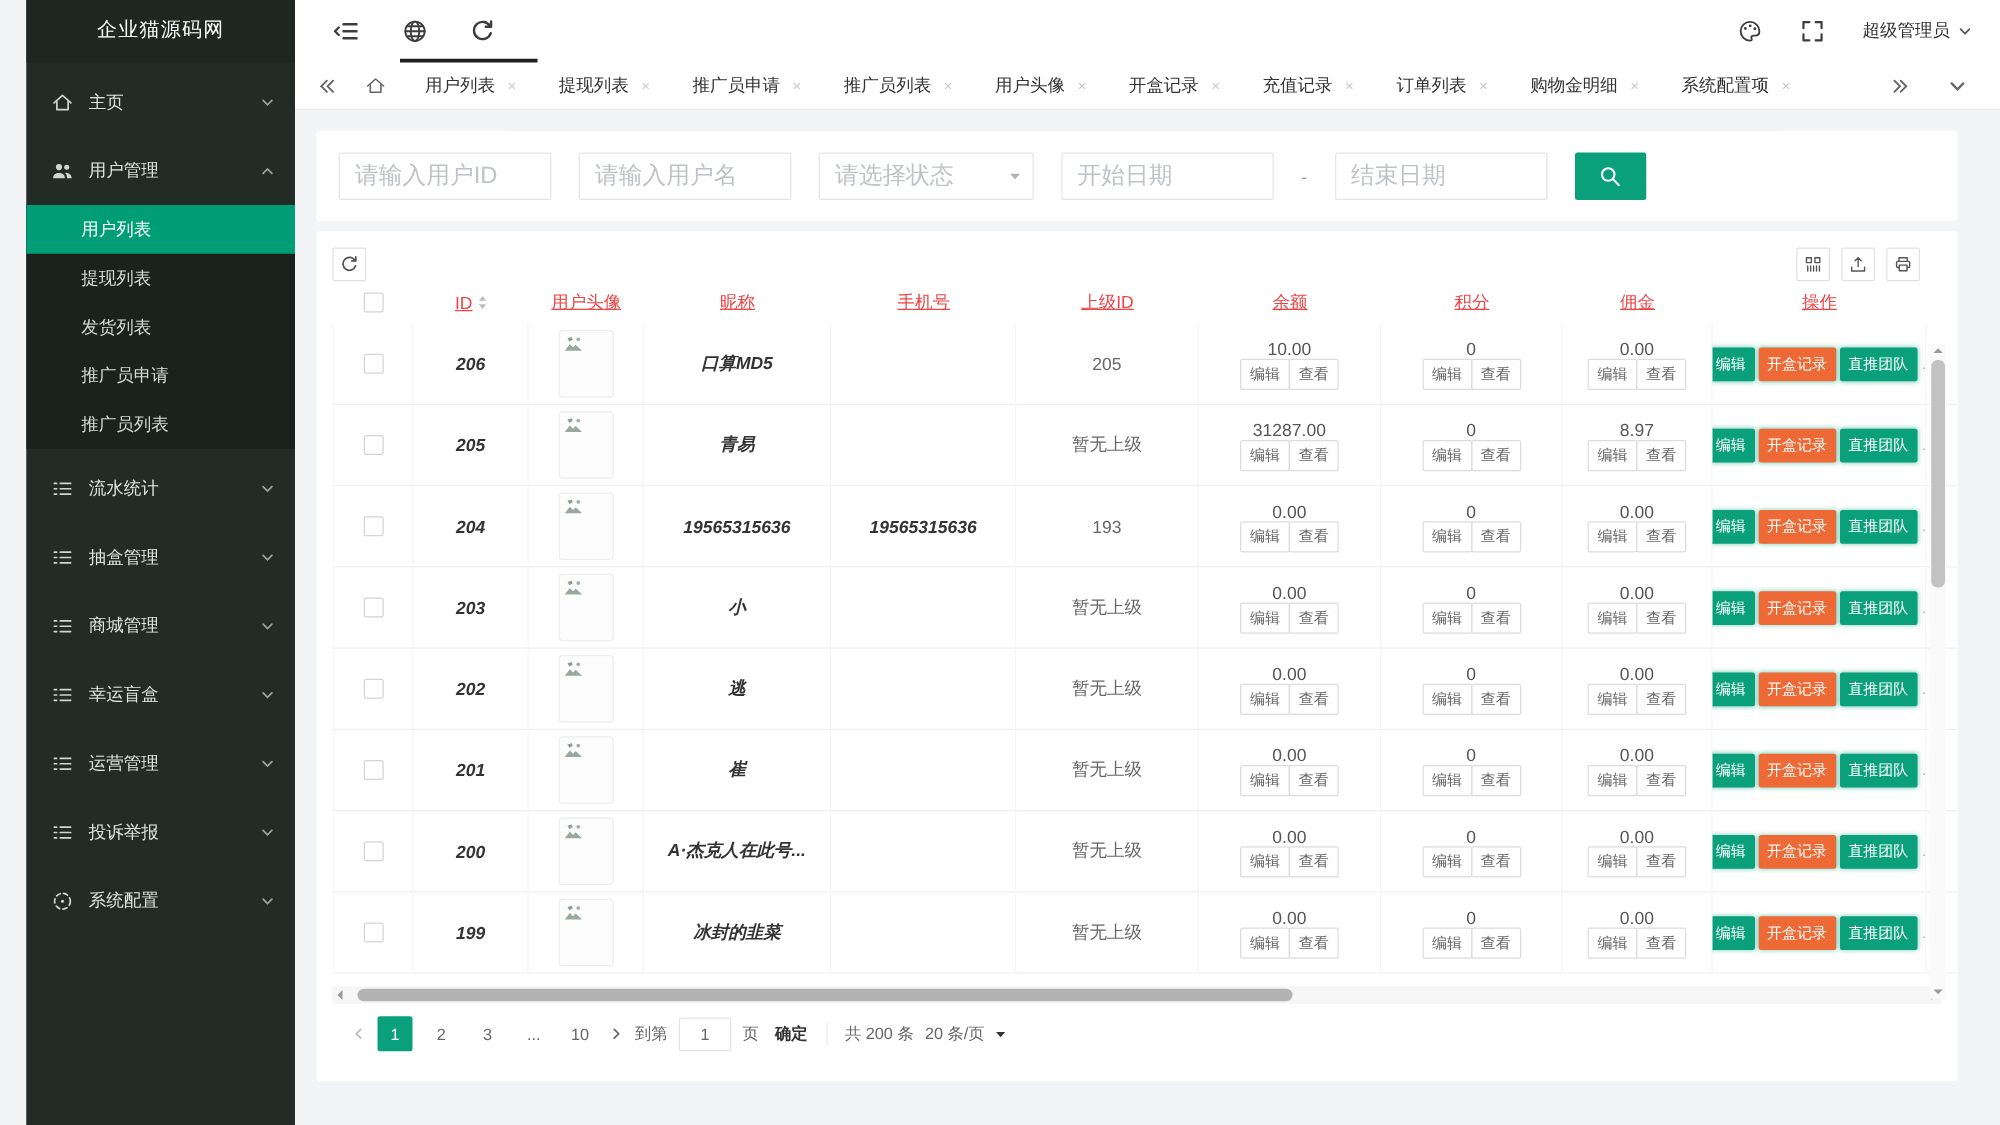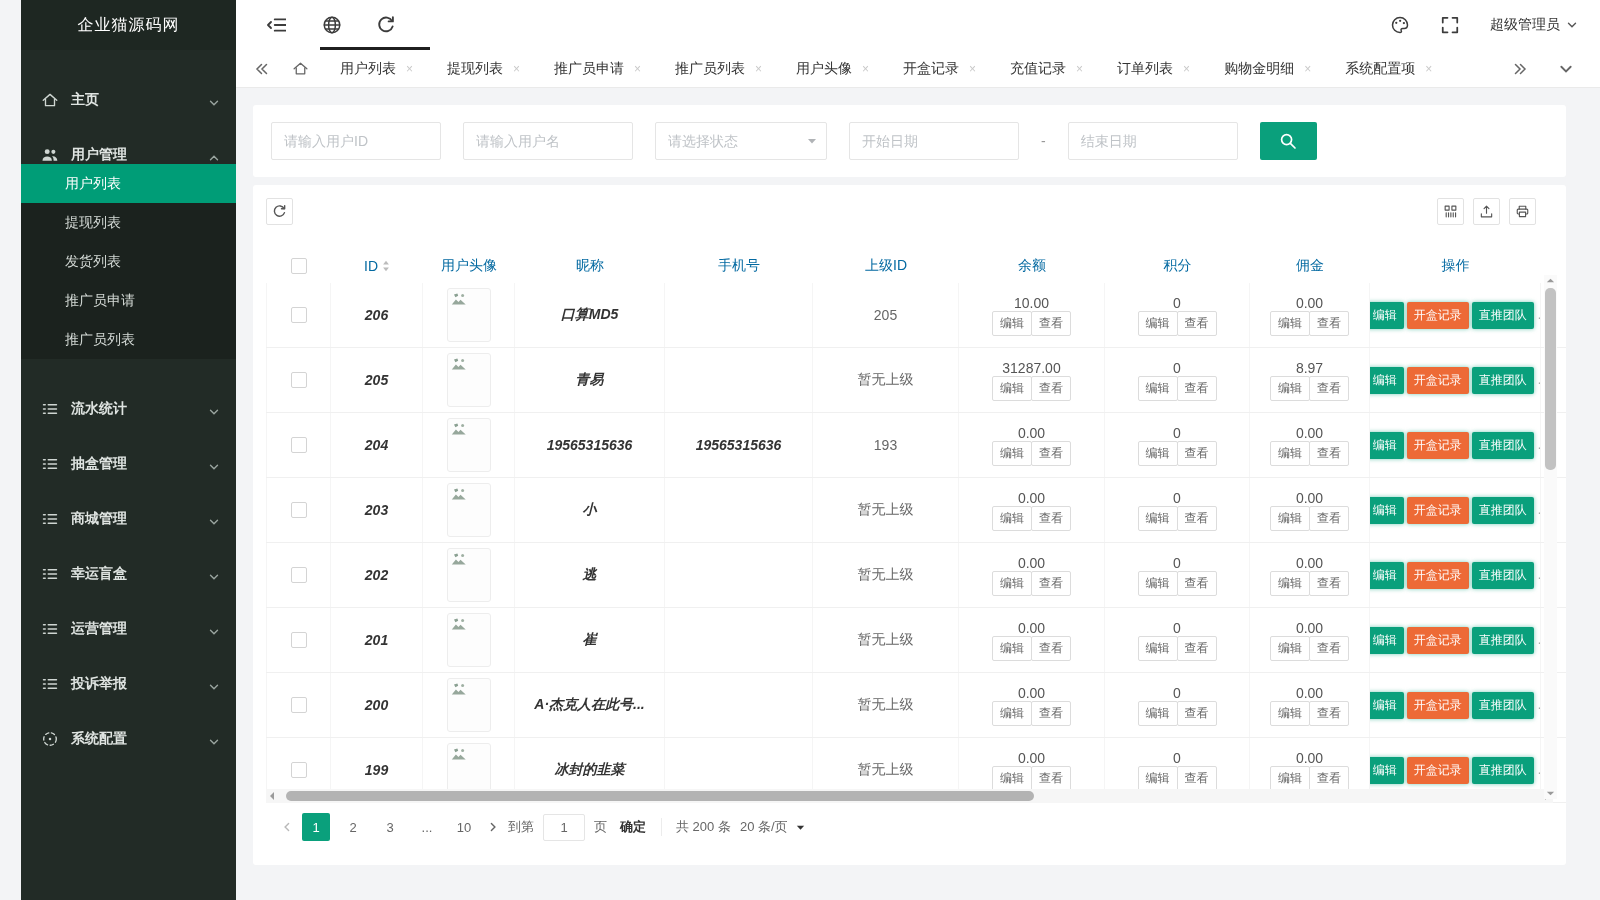--- a/index.html
+++ b/index.html
@@ -5,21 +5,21 @@
 <style>
   *{margin:0;padding:0;box-sizing:border-box;}
   html,body{width:1600px;height:900px;overflow:hidden;}
   body{font-family:"Liberation Sans","DejaVu Sans",sans-serif;background:#f3f4f6;font-size:14px;color:#333;}
   .app{display:flex;width:1600px;height:900px;}
 
   
   .sidebar{width:215px;flex-shrink:0;background:#222b26;height:900px;overflow:hidden;margin-left:21px;}
   .logo{height:50px;line-height:50px;text-align:center;color:#fff;font-size:16px;letter-spacing:1px;background:#1e2722;}
   .nav{padding-top:4px;}
-  .menu-item{height:55px;display:flex;align-items:flex-end;padding:0 16px 0 20px;color:#dfe4e1;cursor:pointer;font-weight:bold;}
+  .menu-item{height:55px;display:flex;align-items:center;padding:0 16px 0 20px;color:#dfe4e1;cursor:pointer;}
   .menu-item .mi-icon{width:18px;height:18px;margin-right:12px;color:#cfd6d2;display:inline-flex;}
   .menu-item .mi-icon svg{width:100%;height:100%;}
   .menu-item .chev{margin-left:auto;width:12px;height:12px;color:#9aa59f;display:inline-flex;}
   .menu-item .chev svg{width:100%;height:100%;}
   .submenu{background:#1b221e;margin-bottom:4px;}
   .sub-item{height:39px;display:flex;align-items:center;padding-left:44px;color:#d4dad6;cursor:pointer;}
   .sub-item.active{background:#009d77;color:#fff;}
 
   
   .main{flex:1;display:flex;flex-direction:column;height:900px;overflow:hidden;}
@@ -44,38 +44,38 @@
   .tabs{display:flex;align-items:center;height:100%;flex:1;overflow:hidden;}
   .tab{display:flex;align-items:center;height:100%;padding:0 17px;color:#333;cursor:pointer;white-space:nowrap;}
   .tab .x{color:#c9c9c9;font-size:12px;margin-left:10px;}
   .tab-end{display:flex;align-items:center;gap:14px;margin-left:auto;padding-right:8px;}
 
   
   .content{flex:1;background:#f3f4f6;padding:17px 0 0 17px;overflow:hidden;}
   .card{background:#fff;width:1313px;border-radius:3px;}
 
   .search-card{height:72px;display:flex;align-items:center;padding:0 18px;gap:22px;margin-bottom:8px;}
-  .inp{width:170px;height:38px;border:1px solid #e5e5e5;border-radius:2px;padding:0 12px;font-size:14px;color:#333;outline:none;background:#fff;}
+  .inp{width:170px;height:38px;border:1px solid #e5e5e5;border-radius:2px;padding:0 12px;font-size:19px;color:#333;outline:none;background:#fff;}
   .inp::placeholder{color:#bfc3c7;}
   .sel{position:relative;width:172px;}
   .sel .inp{width:100%;padding-right:28px;}
   .sel .caret{position:absolute;right:9px;top:13px;width:12px;height:12px;color:#b0b3b6;display:inline-flex;pointer-events:none;}
   .sel .caret svg{width:100%;height:100%;}
   .date-sep{color:#999;}
   .search-btn{width:57px;height:38px;background:#0aa07c;border:none;border-radius:2px;color:#fff;display:flex;align-items:center;justify-content:center;cursor:pointer;}
   .search-btn svg{width:18px;height:18px;}
 
   .table-card{height:680px;position:relative;padding:12px 0 0 13px;}
   .toolbar{display:flex;align-items:center;height:28px;padding-right:30px;}
   .tool-btn{width:27px;height:27px;border:1px solid #e2e2e2;border-radius:2px;background:#fff;color:#555;display:flex;align-items:center;justify-content:center;cursor:pointer;}
   .tool-btn svg{width:15px;height:15px;}
   .toolbar .tools-right{margin-left:auto;display:flex;gap:9px;}
 
   .grid{display:grid;grid-template-columns:65px 92px 92px 150px 148px 146px 146px 145px 120px 171px;}
-  .thead{margin-top:24px;height:34px;align-items:center;color:#0369a1;}
+  .thead{margin-top:0;height:34px;align-items:center;color:#ef4444;text-decoration:underline;}
   .th{display:flex;align-items:center;justify-content:center;gap:4px;height:100%;}
   .sort{width:8px;height:12px;display:inline-flex;}
   .tbody{height:520px;overflow:hidden;}
   .tr{height:65px;border-bottom:1px solid #f0f0f0;}
   .td{display:flex;align-items:center;justify-content:center;height:100%;border-right:1px solid #f5f5f5;overflow:hidden;}
   .tr .td:first-child{border-left:1px solid #f5f5f5;}
   .checkbox{width:16px;height:16px;border:1px solid #d4d4d4;border-radius:2px;background:#fff;cursor:pointer;}
   .em{font-style:italic;font-weight:bold;color:#333;}
   .plain{color:#666;}
   .avatar{width:44px;height:54px;border:1px solid #ededed;border-radius:3px;background:#fdfdfd;position:relative;}

